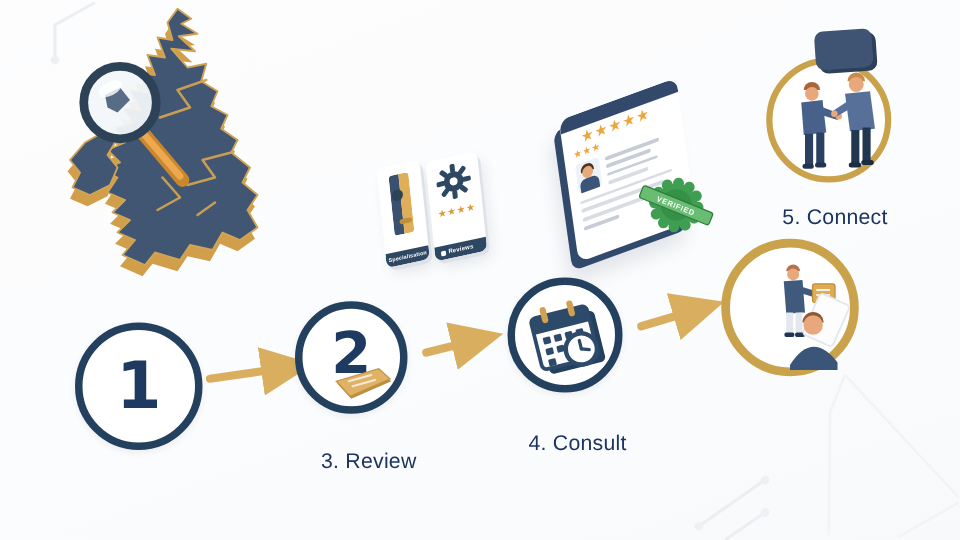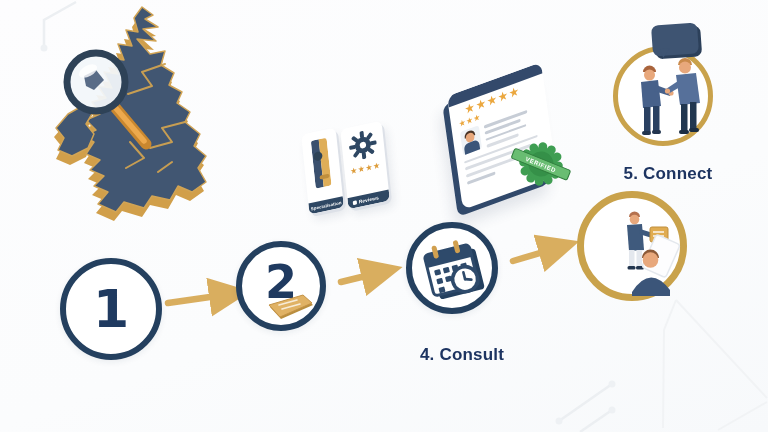--- a/index.html
+++ b/index.html
@@ -11,21 +11,21 @@
   .abs{position:absolute;}
   
   .step-circle{
     position:absolute;border-radius:50%;background:#fff;
     border:6px solid #24405f;display:flex;align-items:center;justify-content:center;
     box-shadow:0 2px 6px rgba(30,50,80,.08);
   }
   .step-num{font-weight:800;color:#1f3a60;font-family:"DejaVu Sans","Liberation Sans",sans-serif;line-height:1;}
   .lbl{
     position:absolute;transform:translateX(-50%);
-    font-weight:700;font-size:17px;color:#1d3461;letter-spacing:.2px;white-space:nowrap;
+    font-weight:400;font-size:17px;color:#1d3461;letter-spacing:.2px;white-space:nowrap;
   }
   
   .gold-ring{position:absolute;border-radius:50%;background:#fff;border-style:solid;border-color:#c9a24b;}
   
   .mini-card{
     position:absolute;background:#fff;border-radius:6px;
     box-shadow:2px 3px 0 #dde1e8,4px 7px 10px rgba(40,60,90,.10);
     overflow:hidden;
   }
   .mini-strip{
@@ -231,20 +231,21 @@
     <span class="step-num" style="font-size:46px;margin-top:-8px;">2</span>
     <svg style="position:absolute;left:24px;top:44px;overflow:visible;" width="48" height="32" viewBox="0 0 48 32">
       <polygon points="3,14 37,4 46,12 14,26" fill="#b98e3e" transform="translate(1,2)"></polygon>
       <polygon points="3,14 37,4 46,12 14,26" fill="#e0b265" stroke="#c49347" stroke-width="1"></polygon>
       <g stroke="#ffffff" stroke-width="1.6" opacity=".75" stroke-linecap="round">
         <line x1="13" y1="14" x2="31" y2="9"></line>
         <line x1="16" y1="18" x2="34" y2="13"></line>
       </g>
     </svg>
   </div>
+  <div class="lbl" style="left:295px;top:359px;">3. Review</div>
 
   <div class="step-circle" style="left:406px;top:222px;width:80px;height:80px;overflow:visible;">
     <svg width="70" height="72" viewBox="0 0 70 72" style="overflow:visible;">
       <g transform="rotate(-14 35 36)">
         <rect x="13" y="19" width="46" height="42" rx="4" fill="#24405f" transform="translate(3,3)"></rect>
         <rect x="11" y="17" width="46" height="42" rx="4" fill="#ffffff" stroke="#2e4a6b" stroke-width="3"></rect>
         <path d="M11,21 a4,4 0 0 1 4,-4 h38 a4,4 0 0 1 4,4 v9 h-46 Z" fill="#2e4a6b"></path>
         <rect x="20" y="10" width="5" height="13" rx="2.5" fill="#d1a050"></rect>
         <rect x="42" y="10" width="5" height="13" rx="2.5" fill="#d1a050"></rect>
         <g fill="#2e4a6b">

